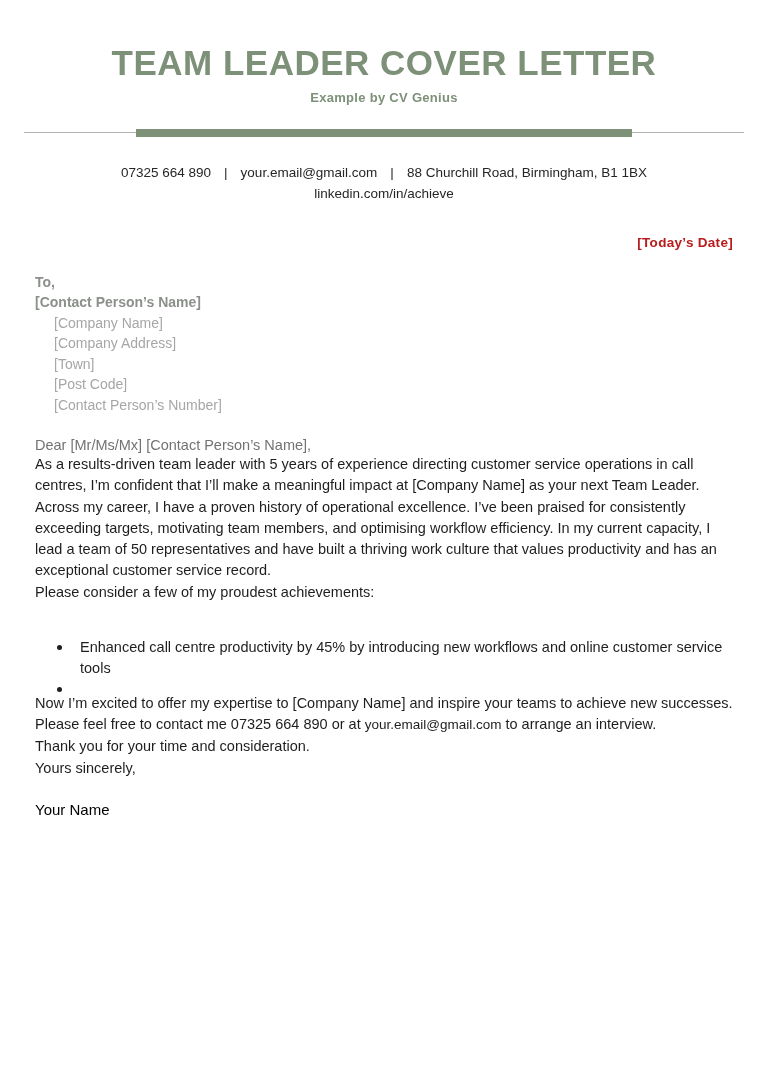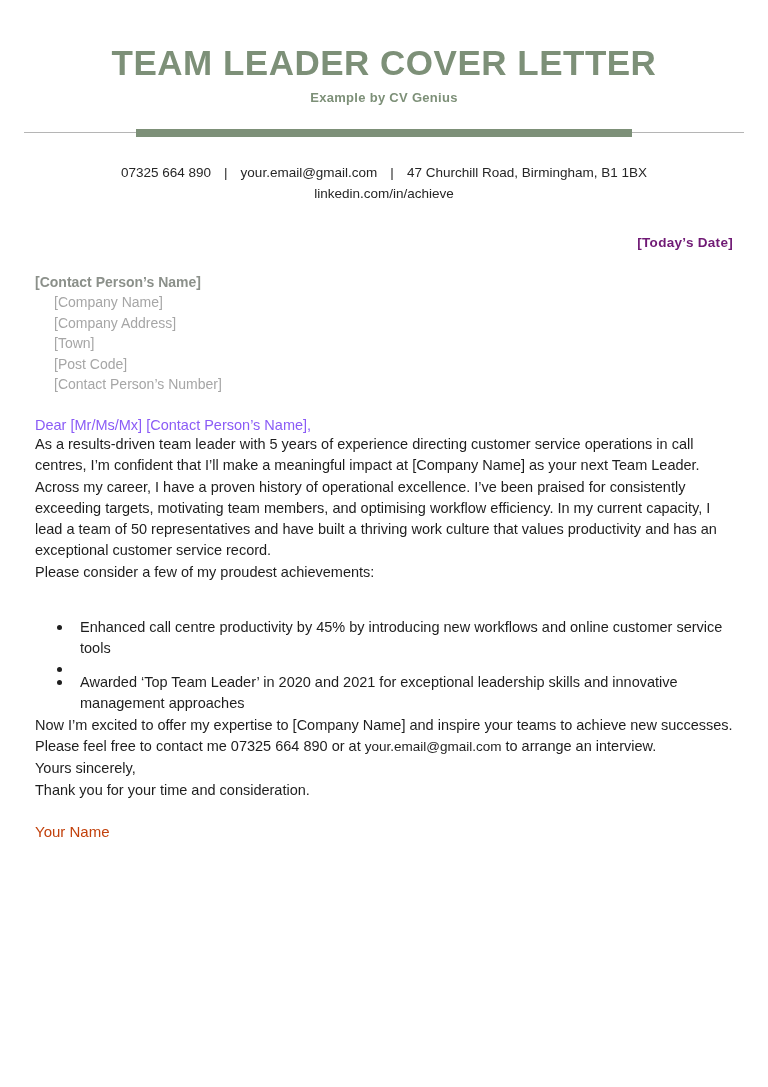--- a/index.html
+++ b/index.html
@@ -58,83 +58,84 @@
     line-height: 1.6;
   }
   .sep { padding: 0 13px; color: #262626; }
 
   
   .date-row {
     margin-top: 30px;
     text-align: right;
     font-size: 13.5px;
     font-weight: bold;
-    color: #701a75;
+    color: #b91c1c;
     letter-spacing: 0.3px;
   }
 
   
   .recipient { margin-top: 22px; font-size: 14px; line-height: 20.5px; }
   .recipient-to, .recipient-name { font-weight: bold; color: #8b908a; }
   .recipient-line { color: #a6a6a6; margin-left: 19px; }
 
   
   .salutation {
     margin-top: 22px;
     font-size: 14.5px;
-    color: #8b5cf6;
+    color: #737373;
   }
   .para {
     margin-top: 1px;
     font-size: 14.5px;
     line-height: 21px;
     color: #1e1e1e;
   }
   .bullets { margin-top: 34px; }
   .bullet { display: flex; padding-left: 22px; font-size: 14.5px; line-height: 21px; }
   .bullet-dot {
     width: 5px; height: 5px; border-radius: 50%;
     background: #1e1e1e; margin: 8px 18px 0 0; flex-shrink: 0;
   }
   .email-inline { font-size: 13.5px; }
   .signature {
     margin-top: 22px;
     font-size: 15px;
-    color: #c2410c;
+    color: #000000;
   }
 </style>
 </head>
 <body>
 
 <div class="page">
 
   <div class="header">
     <div class="title">TEAM LEADER COVER LETTER</div>
     <div class="subtitle">Example by CV Genius</div>
   </div>
 
   <div class="divider">
     <div class="divider-line"></div>
     <div class="divider-bar"></div>
   </div>
 
   <div class="contact">
     <div>
-      <span>07325 664 890</span><span class="sep">|</span><span>your.email@gmail.com</span><span class="sep">|</span><span>47 Churchill Road, Birmingham, B1 1BX</span>
+      <span>07325 664 890</span><span class="sep">|</span><span>your.email@gmail.com</span><span class="sep">|</span><span>88 Churchill Road, Birmingham, B1 1BX</span>
     </div>
     <div>
       <span>linkedin.com/in/achieve</span>
     </div>
   </div>
 
   <div class="date-row">
     <span>[Today’s Date]</span>
   </div>
 
   <div class="recipient">
+    <div class="recipient-to">To,</div>
     <div class="recipient-name">[Contact Person’s Name]</div>
     <div class="recipient-line">[Company Name]</div>
     <div class="recipient-line">[Company Address]</div>
     <div class="recipient-line">[Town]</div>
     <div class="recipient-line">[Post Code]</div>
     <div class="recipient-line">[Contact Person’s Number]</div>
   </div>
 
   <div class="salutation">Dear [Mr/Ms/Mx] [Contact Person’s Name],</div>
 
@@ -145,29 +146,25 @@
   <div class="para">Please consider a few of my proudest achievements:</div>
 
   <div class="bullets">
     <div class="bullet">
       <span class="bullet-dot"></span>
       <span>Enhanced call centre productivity by 45% by introducing new workflows and online customer service tools</span>
     </div>
     <div class="bullet">
       <span class="bullet-dot"></span>
     </div>
-    <div class="bullet">
-      <span class="bullet-dot"></span>
-      <span>Awarded ‘Top Team Leader’ in 2020 and 2021 for exceptional leadership skills and innovative management approaches</span>
-    </div>
   </div>
 
   <div class="para">
     <span>Now I’m excited to offer my expertise to [Company Name] and inspire your teams to achieve new successes. Please feel free to contact me 07325 664 890 or at </span><span class="email-inline">your.email@gmail.com</span><span> to arrange an interview.</span>
   </div>
 
+  <div class="para">Thank you for your time and consideration.</div>
+
   <div class="para">Yours sincerely,</div>
-
-  <div class="para">Thank you for your time and consideration.</div>
 
   <div class="signature">Your Name</div>
 
 </div>
 
 </body></html>

